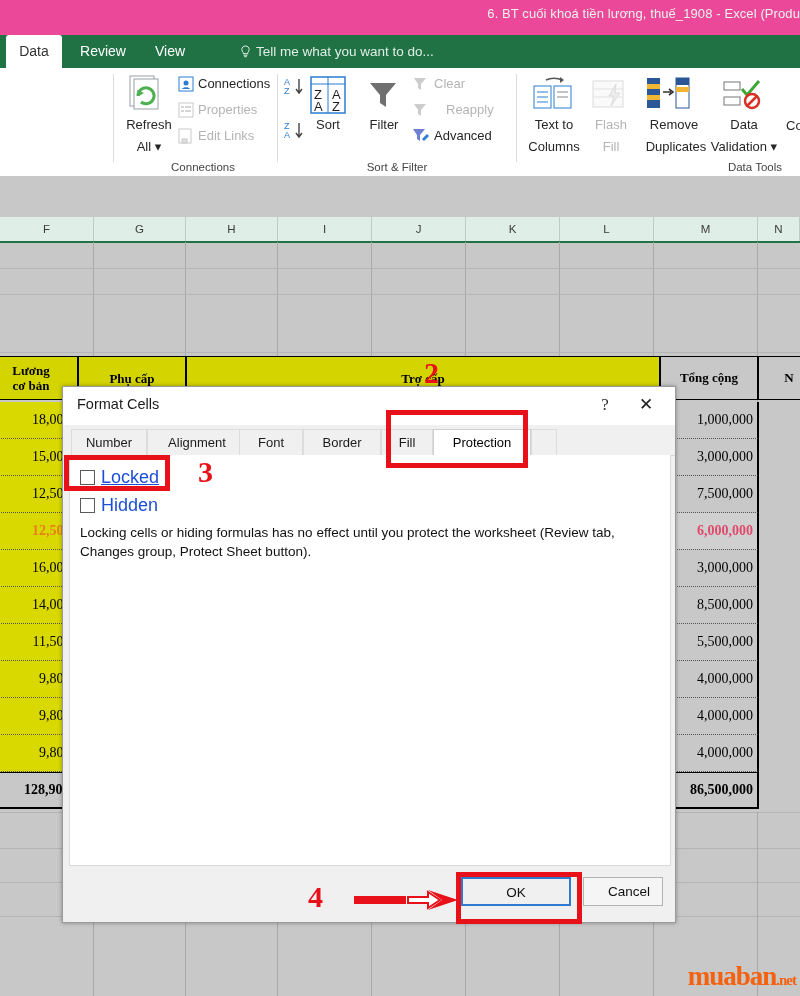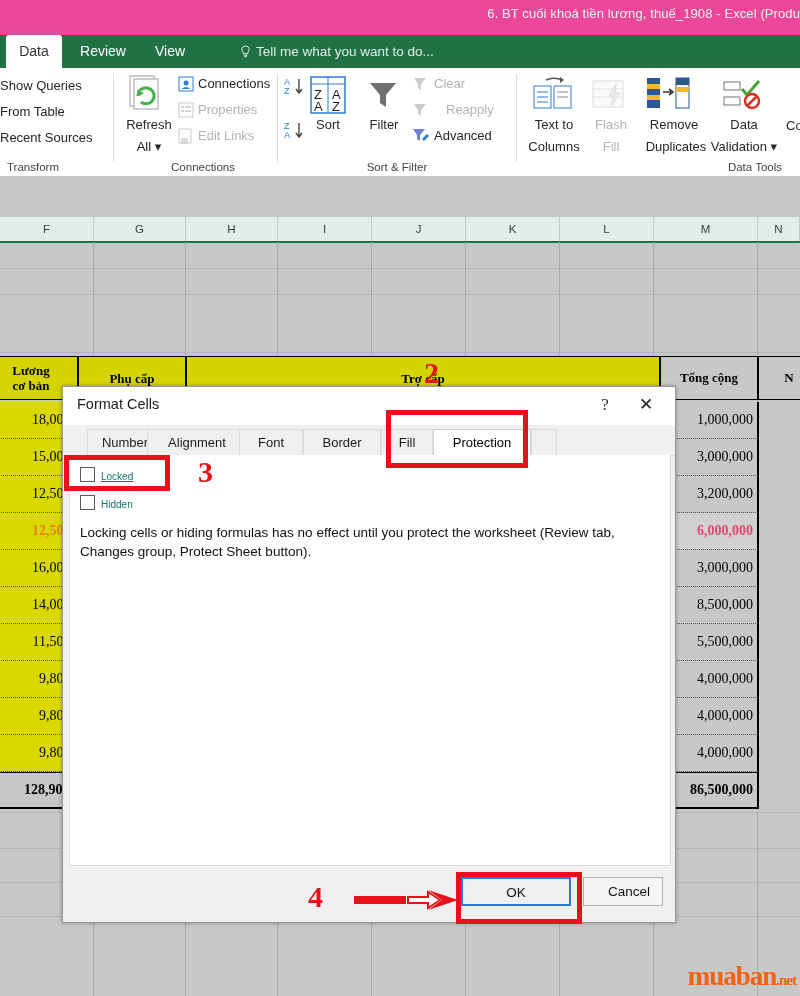--- a/index.html
+++ b/index.html
@@ -136,21 +136,21 @@
     position:absolute;top:4px;height:26px;line-height:26px;
     font-size:13px;color:#1b1b1b;text-align:center;
     border:1px solid #dcdcdc;border-bottom:none;background:#f0f0f0;
     box-sizing:border-box;
   }
   .dtab.sel{background:#ffffff;border-color:#cfcfcf;color:#000;}
   .dlg-body{
     position:absolute;left:6px;top:68px;width:600px;height:410px;
     background:#ffffff;border:1px solid #dadada;border-top:none;
   }
-  .chkrow{position:absolute;font-size:10px;color:#0f766e;}
+  .chkrow{position:absolute;font-size:18px;color:#1d4ed8;}
   .chkbox{
     display:inline-block;width:13px;height:13px;border:1px solid #5a5a5a;
     background:#fff;vertical-align:-2px;margin-right:6px;
   }
   .u{text-decoration:underline;}
   .helptext{
     position:absolute;left:10px;top:110px;width:570px;
     font-size:13.5px;color:#111;line-height:19px;
   }
   .dlg-footer{position:absolute;left:0;top:480px;width:612px;height:54px;}
@@ -194,26 +194,20 @@
           <path d="M5.5 1C3.3 1 1.8 2.6 1.8 4.5c0 1.4 .8 2.2 1.4 3v1.2h4.6V7.5c.6-.8 1.4-1.6 1.4-3C9.2 2.6 7.7 1 5.5 1z" fill="none" stroke="#dfeee6" stroke-width="1"></path>
           <rect x="3.6" y="9.7" width="3.8" height="1" fill="#dfeee6"></rect>
           <rect x="4.2" y="11.2" width="2.6" height="1" fill="#dfeee6"></rect>
         </svg>
     </span><span>Tell me what you want to do...</span>
   </div>
 </div>
 
 <div class="ribbon">
 
-  <div class="rgroup" style="left:0;width:112px;">
-    <div class="ritem" style="left:0px;top:10px;">Show Queries</div>
-    <div class="ritem" style="left:0px;top:36px;">From Table</div>
-    <div class="ritem" style="left:0px;top:62px;">Recent Sources</div>
-    <div class="glabel" style="left:0px;width:66px;">Transform</div>
-  </div>
   <div class="rsep" style="left:113px;"></div>
 
   <div class="rgroup" style="left:118px;width:155px;">
     <div class="icoBox" style="left:8px;top:6px;">
       <svg width="44" height="40" viewBox="0 0 44 40">
         <rect x="4" y="2" width="24" height="30" fill="#fff" stroke="#9aa0a6"></rect>
         <rect x="8" y="5" width="24" height="30" fill="#fff" stroke="#9aa0a6"></rect>
         <path d="M12 22a8 8 0 1 1 3 6" fill="none" stroke="#4caf50" stroke-width="3"></path>
         <path d="M11 16l2 6 5-3z" fill="#4caf50"></path>
       </svg>
@@ -430,21 +424,21 @@
   <div class="cell ycell" style="left:-16px;top:374px;width:94px;height:37px;">16,000,</div>
   <div class="cell ycell" style="left:-16px;top:411px;width:94px;height:37px;">14,000,</div>
   <div class="cell ycell" style="left:-16px;top:448px;width:94px;height:37px;">11,500,</div>
   <div class="cell ycell" style="left:-16px;top:485px;width:94px;height:37px;">9,800,</div>
   <div class="cell ycell" style="left:-16px;top:522px;width:94px;height:37px;">9,800,</div>
   <div class="cell ycell" style="left:-16px;top:559px;width:94px;height:37px;">9,800,</div>
   <div class="cell gcell totrow" style="left:-16px;top:596px;width:94px;height:37px;">128,900,</div>
 
   <div class="cell gcell" style="left:660px;top:226px;width:98px;height:37px;">1,000,000</div>
   <div class="cell gcell" style="left:660px;top:263px;width:98px;height:37px;">3,000,000</div>
-  <div class="cell gcell" style="left:660px;top:300px;width:98px;height:37px;">3,200,000</div>
+  <div class="cell gcell" style="left:660px;top:300px;width:98px;height:37px;">7,500,000</div>
   <div class="cell gcell pinkred" style="left:660px;top:337px;width:98px;height:37px;">6,000,000</div>
   <div class="cell gcell" style="left:660px;top:374px;width:98px;height:37px;">3,000,000</div>
   <div class="cell gcell" style="left:660px;top:411px;width:98px;height:37px;">8,500,000</div>
   <div class="cell gcell" style="left:660px;top:448px;width:98px;height:37px;">5,500,000</div>
   <div class="cell gcell" style="left:660px;top:485px;width:98px;height:37px;">4,000,000</div>
   <div class="cell gcell" style="left:660px;top:522px;width:98px;height:37px;">4,000,000</div>
   <div class="cell gcell" style="left:660px;top:559px;width:98px;height:37px;">4,000,000</div>
   <div class="cell gcell totrow" style="left:660px;top:596px;width:98px;height:37px;">86,500,000</div>
 
   <div class="cell gcell" style="left:758px;top:226px;width:62px;height:407px;border-bottom:none;"></div>
@@ -465,21 +459,21 @@
 
 <div class="dialog">
 
   <div class="dlg-title">
     <div class="dlg-title-text">Format Cells</div>
     <div class="dlg-help">?</div>
     <div class="dlg-close">✕</div>
   </div>
 
   <div class="dlg-tabs">
-    <div class="dtab" style="left:24px;width:76px;">Number</div>
+    <div class="dtab" style="left:8px;width:76px;">Number</div>
     <div class="dtab" style="left:84px;width:100px;">Alignment</div>
     <div class="dtab" style="left:176px;width:64px;">Font</div>
     <div class="dtab" style="left:240px;width:78px;">Border</div>
     <div class="dtab" style="left:318px;width:52px;">Fill</div>
     <div class="dtab sel" style="left:370px;width:98px;height:30px;">Protection</div>
     <div class="dtab" style="left:468px;width:26px;"></div>
   </div>
 
   <div class="dlg-body">
     <div class="chkrow" style="left:10px;top:12px;">

